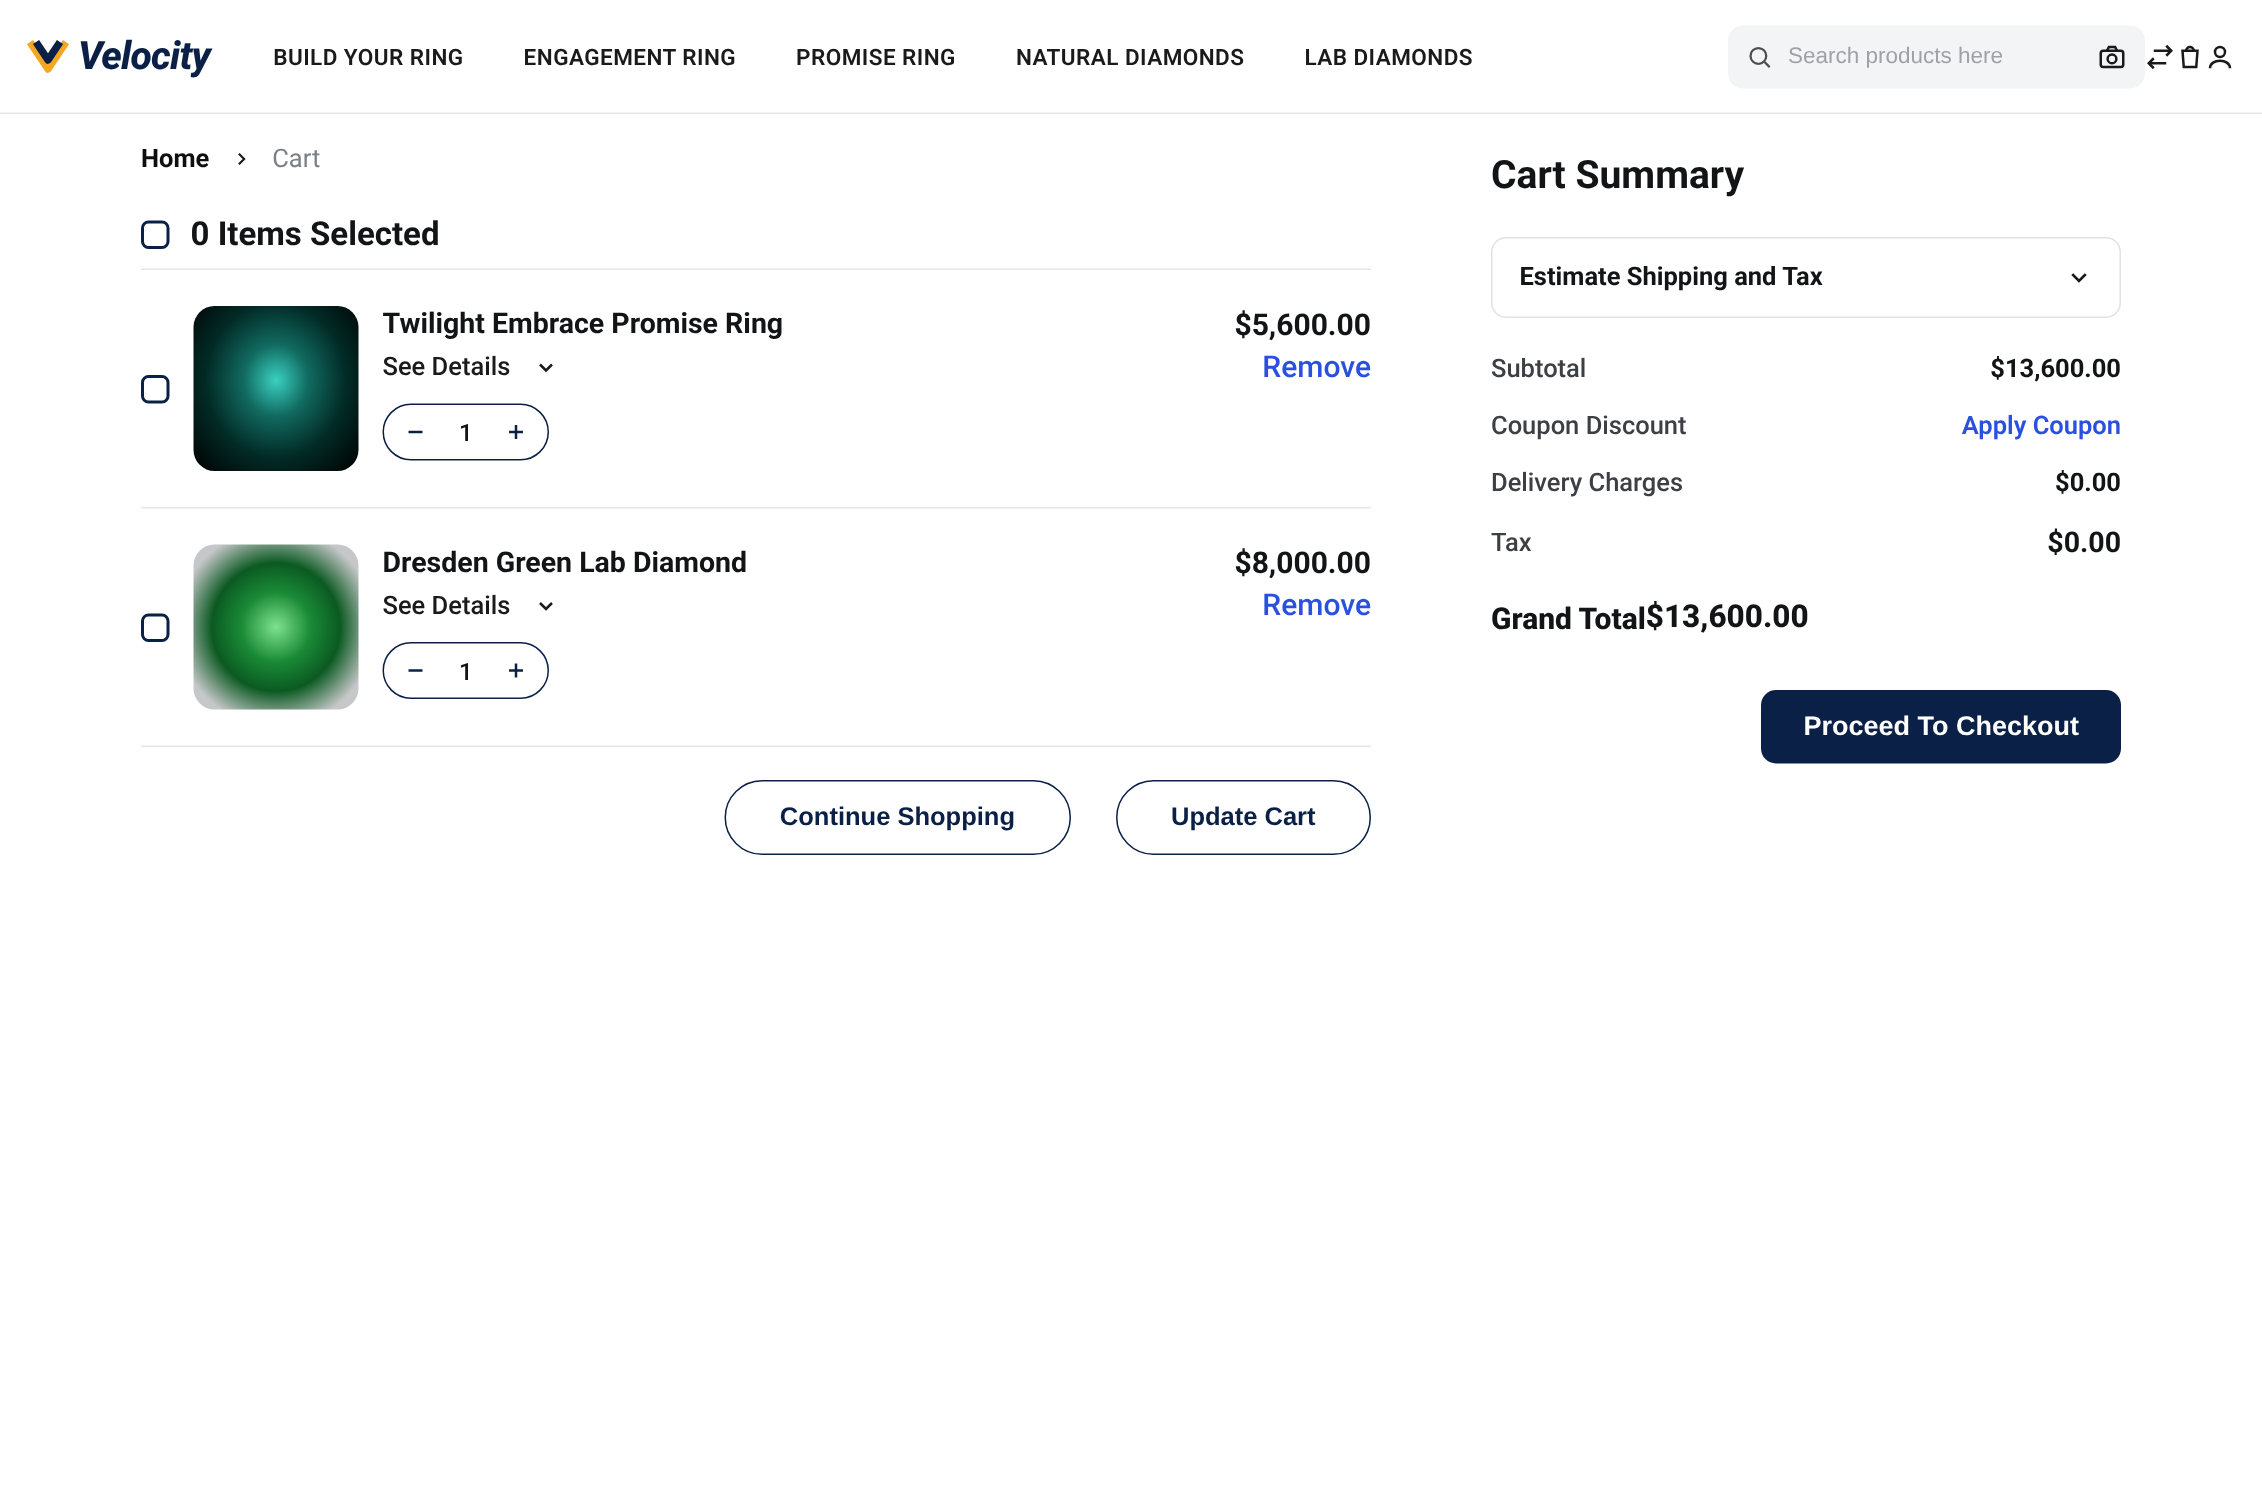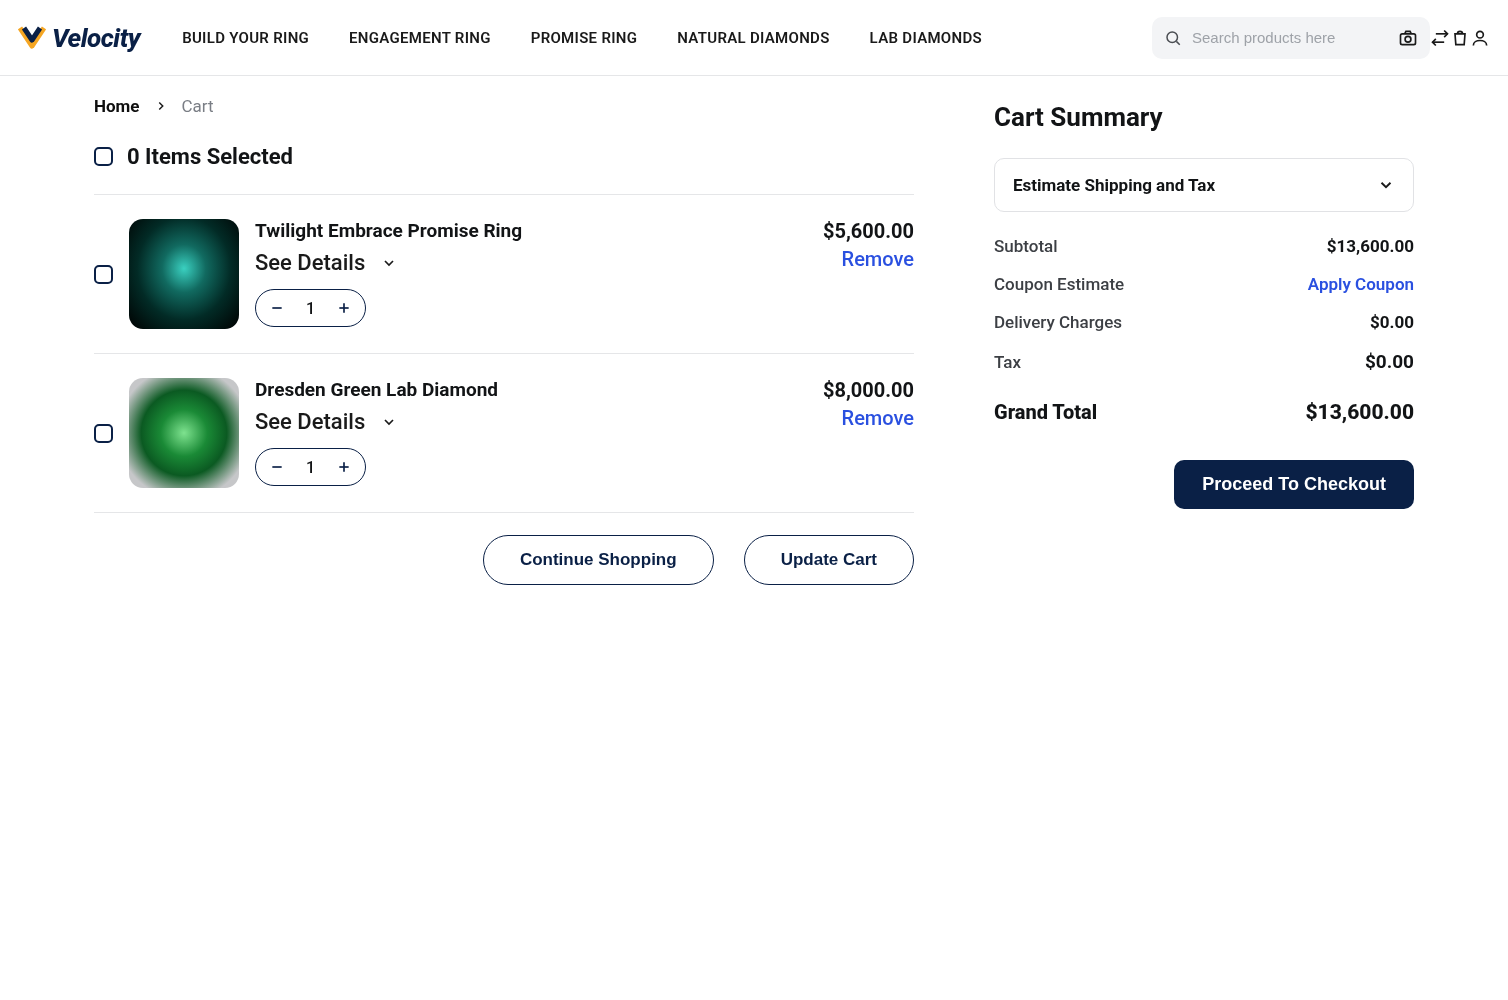--- a/index.html
+++ b/index.html
@@ -94,21 +94,21 @@
   }
   .breadcrumb .home { font-weight: 700; color: #0f0f0f; }
   .breadcrumb .cart { color: #7a7e85; }
 
   
   .selected-row {
     display: flex;
     align-items: center;
     gap: 14px;
     border-bottom: 1px solid #e5e6e8;
-    padding-bottom: 25px;
+    padding-bottom: 10px;
     margin-bottom: 0;
   }
   .chk-box {
     width: 19px; height: 19px;
     border: 2px solid #0a2046;
     border-radius: 5px;
     display: inline-block;
     flex-shrink: 0;
   }
   .selected-text {
@@ -147,21 +147,21 @@
   .item-title {
     font-size: 19px;
     font-weight: 700;
     color: #121416;
     margin-bottom: 8px;
   }
   .see-details {
     display: flex;
     align-items: center;
     gap: 16px;
-    font-size: 22px;
+    font-size: 17px;
     font-weight: 500;
     color: #1a1a1a;
     margin-bottom: 14px;
   }
   .qty-control {
     display: inline-flex;
     align-items: center;
     border: 1.5px solid #0a2046;
     border-radius: 999px;
     height: 38px;
@@ -230,21 +230,21 @@
     font-size: 17px;
     margin-bottom: 18px;
   }
   .summary-line .label { color: #3c3f44; font-weight: 500; }
   .summary-line .value { font-weight: 700; color: #121416; }
   .summary-line .link { color: #2a50e0; font-weight: 600; }
   .summary-line.tax .value { font-size: 19px; }
 
   .grand-total {
     display: flex;
-    justify-content: space-between;
+    justify-content: flex-start;
     align-items: center;
     margin-top: 27px;
     margin-bottom: 36px;
   }
   .grand-total .label { font-size: 20px; font-weight: 800; color: #121416; }
   .grand-total .value { font-size: 21px; font-weight: 800; color: #121416; }
 
   .checkout-btn {
     background: #0a2046;
     color: #fff;
@@ -425,21 +425,21 @@
             <path d="M6 9l6 6 6-6"></path>
           </svg>
       </span>
     </div>
 
     <div class="summary-line">
       <span class="label">Subtotal</span>
       <span class="value">$13,600.00</span>
     </div>
     <div class="summary-line">
-      <span class="label">Coupon Estimate</span>
+      <span class="label">Coupon Discount</span>
       <span class="link">Apply Coupon</span>
     </div>
     <div class="summary-line">
       <span class="label">Delivery Charges</span>
       <span class="value">$0.00</span>
     </div>
     <div class="summary-line tax">
       <span class="label">Tax</span>
       <span class="value">$0.00</span>
     </div>

